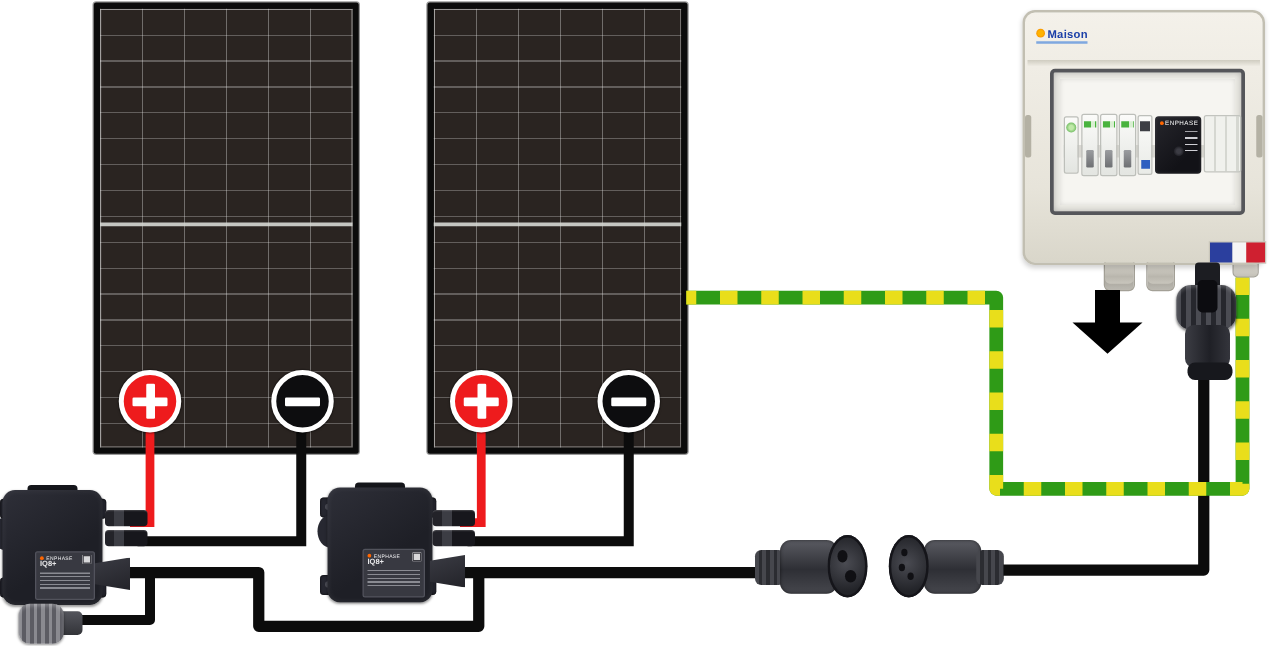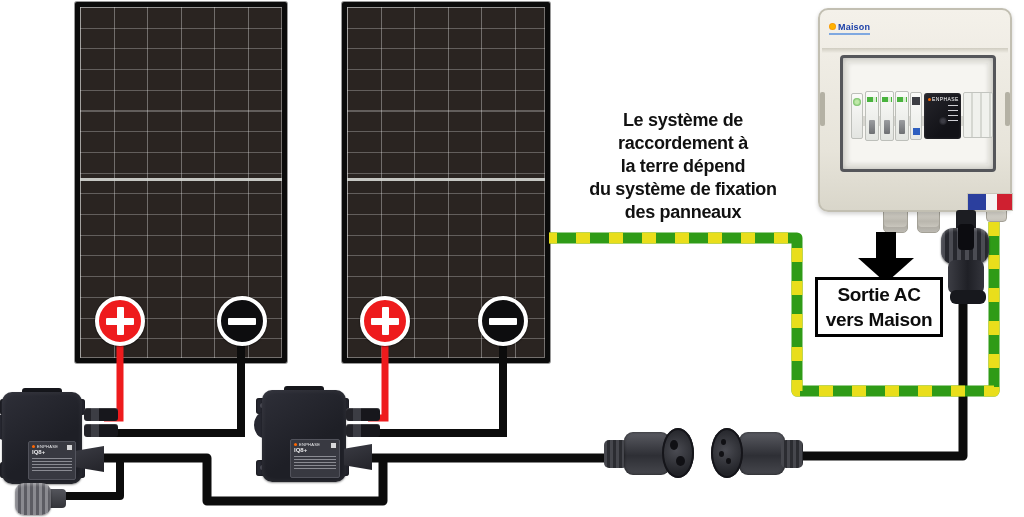--- a/index.html
+++ b/index.html
@@ -279,22 +279,15 @@
 
   <div class="hang-stub" style="left:956px;top:210px;width:20px;height:22px;"></div>
   <div class="hang-cap" style="left:941px;top:228px;width:48px;height:36px;"></div>
   <div class="hang-slot" style="left:958px;top:224px;width:16px;height:26px;"></div>
   <div class="hang-barrel" style="left:948px;top:260px;width:36px;height:34px;"></div>
   <div class="hang-ring" style="left:950px;top:290px;width:36px;height:14px;"></div>
 
   <div class="arrow-shaft" style="left:876px;top:232px;width:20px;height:27px;"></div>
   <div class="arrow-head" style="left:858px;top:258px;"></div>
 
-  <div class="out-label" style="left:815px;top:277px;width:128px;height:60px;">Sortie AC
-vers Maison</div>
-
-  <div class="note" style="left:543px;top:109px;width:280px;">Le système de
-raccordement à
-la terre dépend
-du système de fixation
-des panneaux</div>
+
 
 </div>
 
 </body></html>

